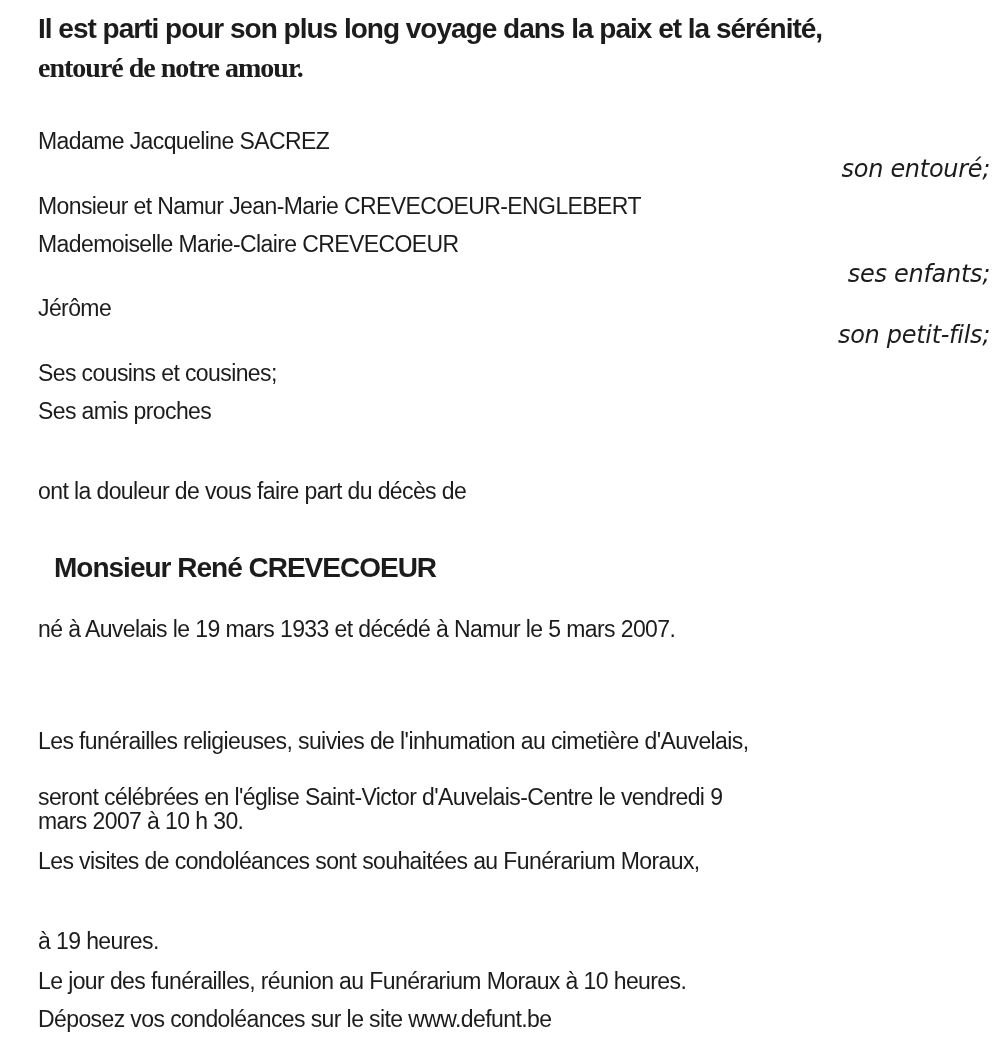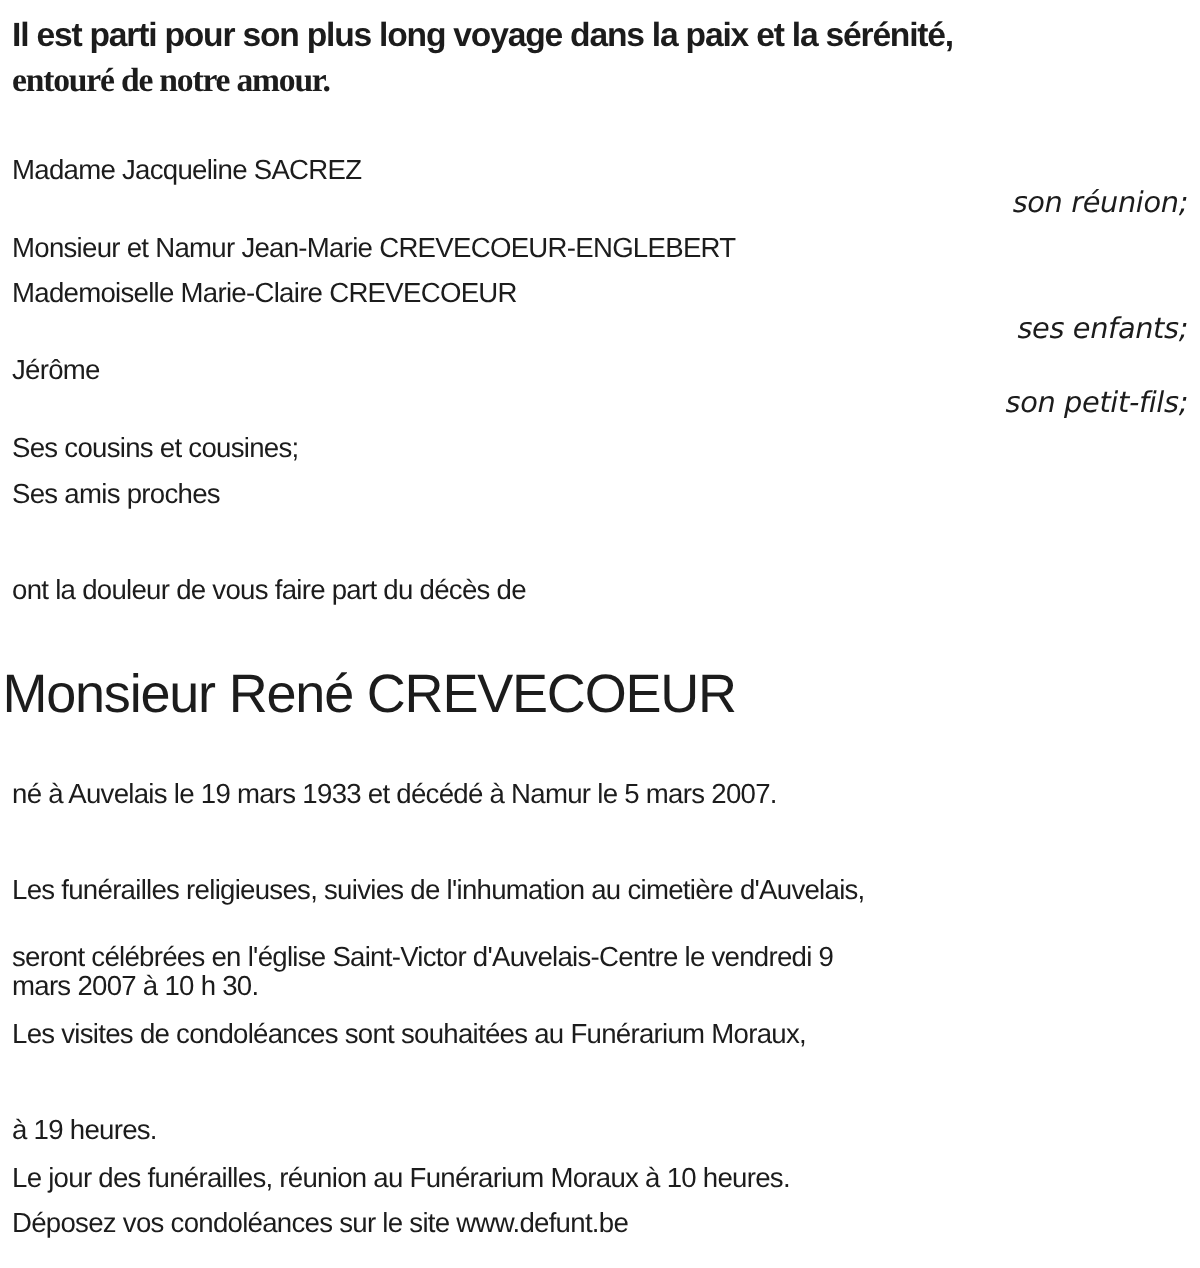--- a/index.html
+++ b/index.html
@@ -17,72 +17,73 @@
   .page {
     position: relative;
     width: 1000px;
     height: 1057px;
     background: #ffffff;
   }
   .line {
     position: absolute;
     white-space: nowrap;
     line-height: 1.15;
+    margin-left: 28px;
   }
   .body-line {
     left: 10px;
     font-size: 23px;
     letter-spacing: -0.6px;
   }
   .epitaph-line {
     left: 10px;
     font-size: 28px;
     font-weight: bold;
     letter-spacing: -1px;
   }
   .relation-line {
     right: 10px;
     font-size: 24px;
     font-style: italic;
     font-family: "DejaVu Sans", sans-serif;
     letter-spacing: -0.3px;
   }
   .deceased-line {
-    left: 2px;
-    font-size: 45px;
-    font-weight: normal;
+    left: 26px;
+    font-size: 28px;
+    font-weight: bold;
     letter-spacing: -1px;
   }
 </style>
 </head>
 <body>
 
 <div class="page">
 
   <div class="line epitaph-line" style="top: 13px;">Il est parti pour son plus long voyage dans la paix et la sérénité,</div>
   <div class="line epitaph-line" style="top: 52px; font-family: Liberation Serif, serif;">entouré de notre amour.</div>
 
   <div class="line body-line" style="top: 128px;">Madame Jacqueline SACREZ</div>
-  <div class="line relation-line" style="top: 156px;">son réunion;</div>
+  <div class="line relation-line" style="top: 156px;">son entouré;</div>
 
   <div class="line body-line" style="top: 193px;">Monsieur et Namur Jean-Marie CREVECOEUR-ENGLEBERT</div>
   <div class="line body-line" style="top: 231px;">Mademoiselle Marie-Claire CREVECOEUR</div>
   <div class="line relation-line" style="top: 261px;">ses enfants;</div>
 
   <div class="line body-line" style="top: 295px;">Jérôme</div>
   <div class="line relation-line" style="top: 322px;">son petit-fils;</div>
 
   <div class="line body-line" style="top: 360px;">Ses cousins et cousines;</div>
   <div class="line body-line" style="top: 398px;">Ses amis proches</div>
 
   <div class="line body-line" style="top: 478px;">ont la douleur de vous faire part du décès de</div>
 
   <div class="line deceased-line" style="top: 552px;">Monsieur René CREVECOEUR</div>
 
-  <div class="line body-line" style="top: 648px;">né à Auvelais le 19 mars 1933 et décédé à Namur le 5 mars 2007.</div>
+  <div class="line body-line" style="top: 616px;">né à Auvelais le 19 mars 1933 et décédé à Namur le 5 mars 2007.</div>
 
   <div class="line body-line" style="top: 728px;">Les funérailles religieuses, suivies de l'inhumation au cimetière d'Auvelais,</div>
   <div class="line body-line" style="top: 784px;">seront célébrées en l'église Saint-Victor d'Auvelais-Centre le vendredi 9</div>
   <div class="line body-line" style="top: 808px;">mars 2007 à 10 h 30.</div>
   <div class="line body-line" style="top: 848px;">Les visites de condoléances sont souhaitées au Funérarium Moraux,</div>
   <div class="line body-line" style="top: 928px;">à 19 heures.</div>
   <div class="line body-line" style="top: 968px; text-align: right;">Le jour des funérailles, réunion au Funérarium Moraux à 10 heures.</div>
   <div class="line body-line" style="top: 1006px;">Déposez vos condoléances sur le site www.defunt.be</div>
 
 </div>

